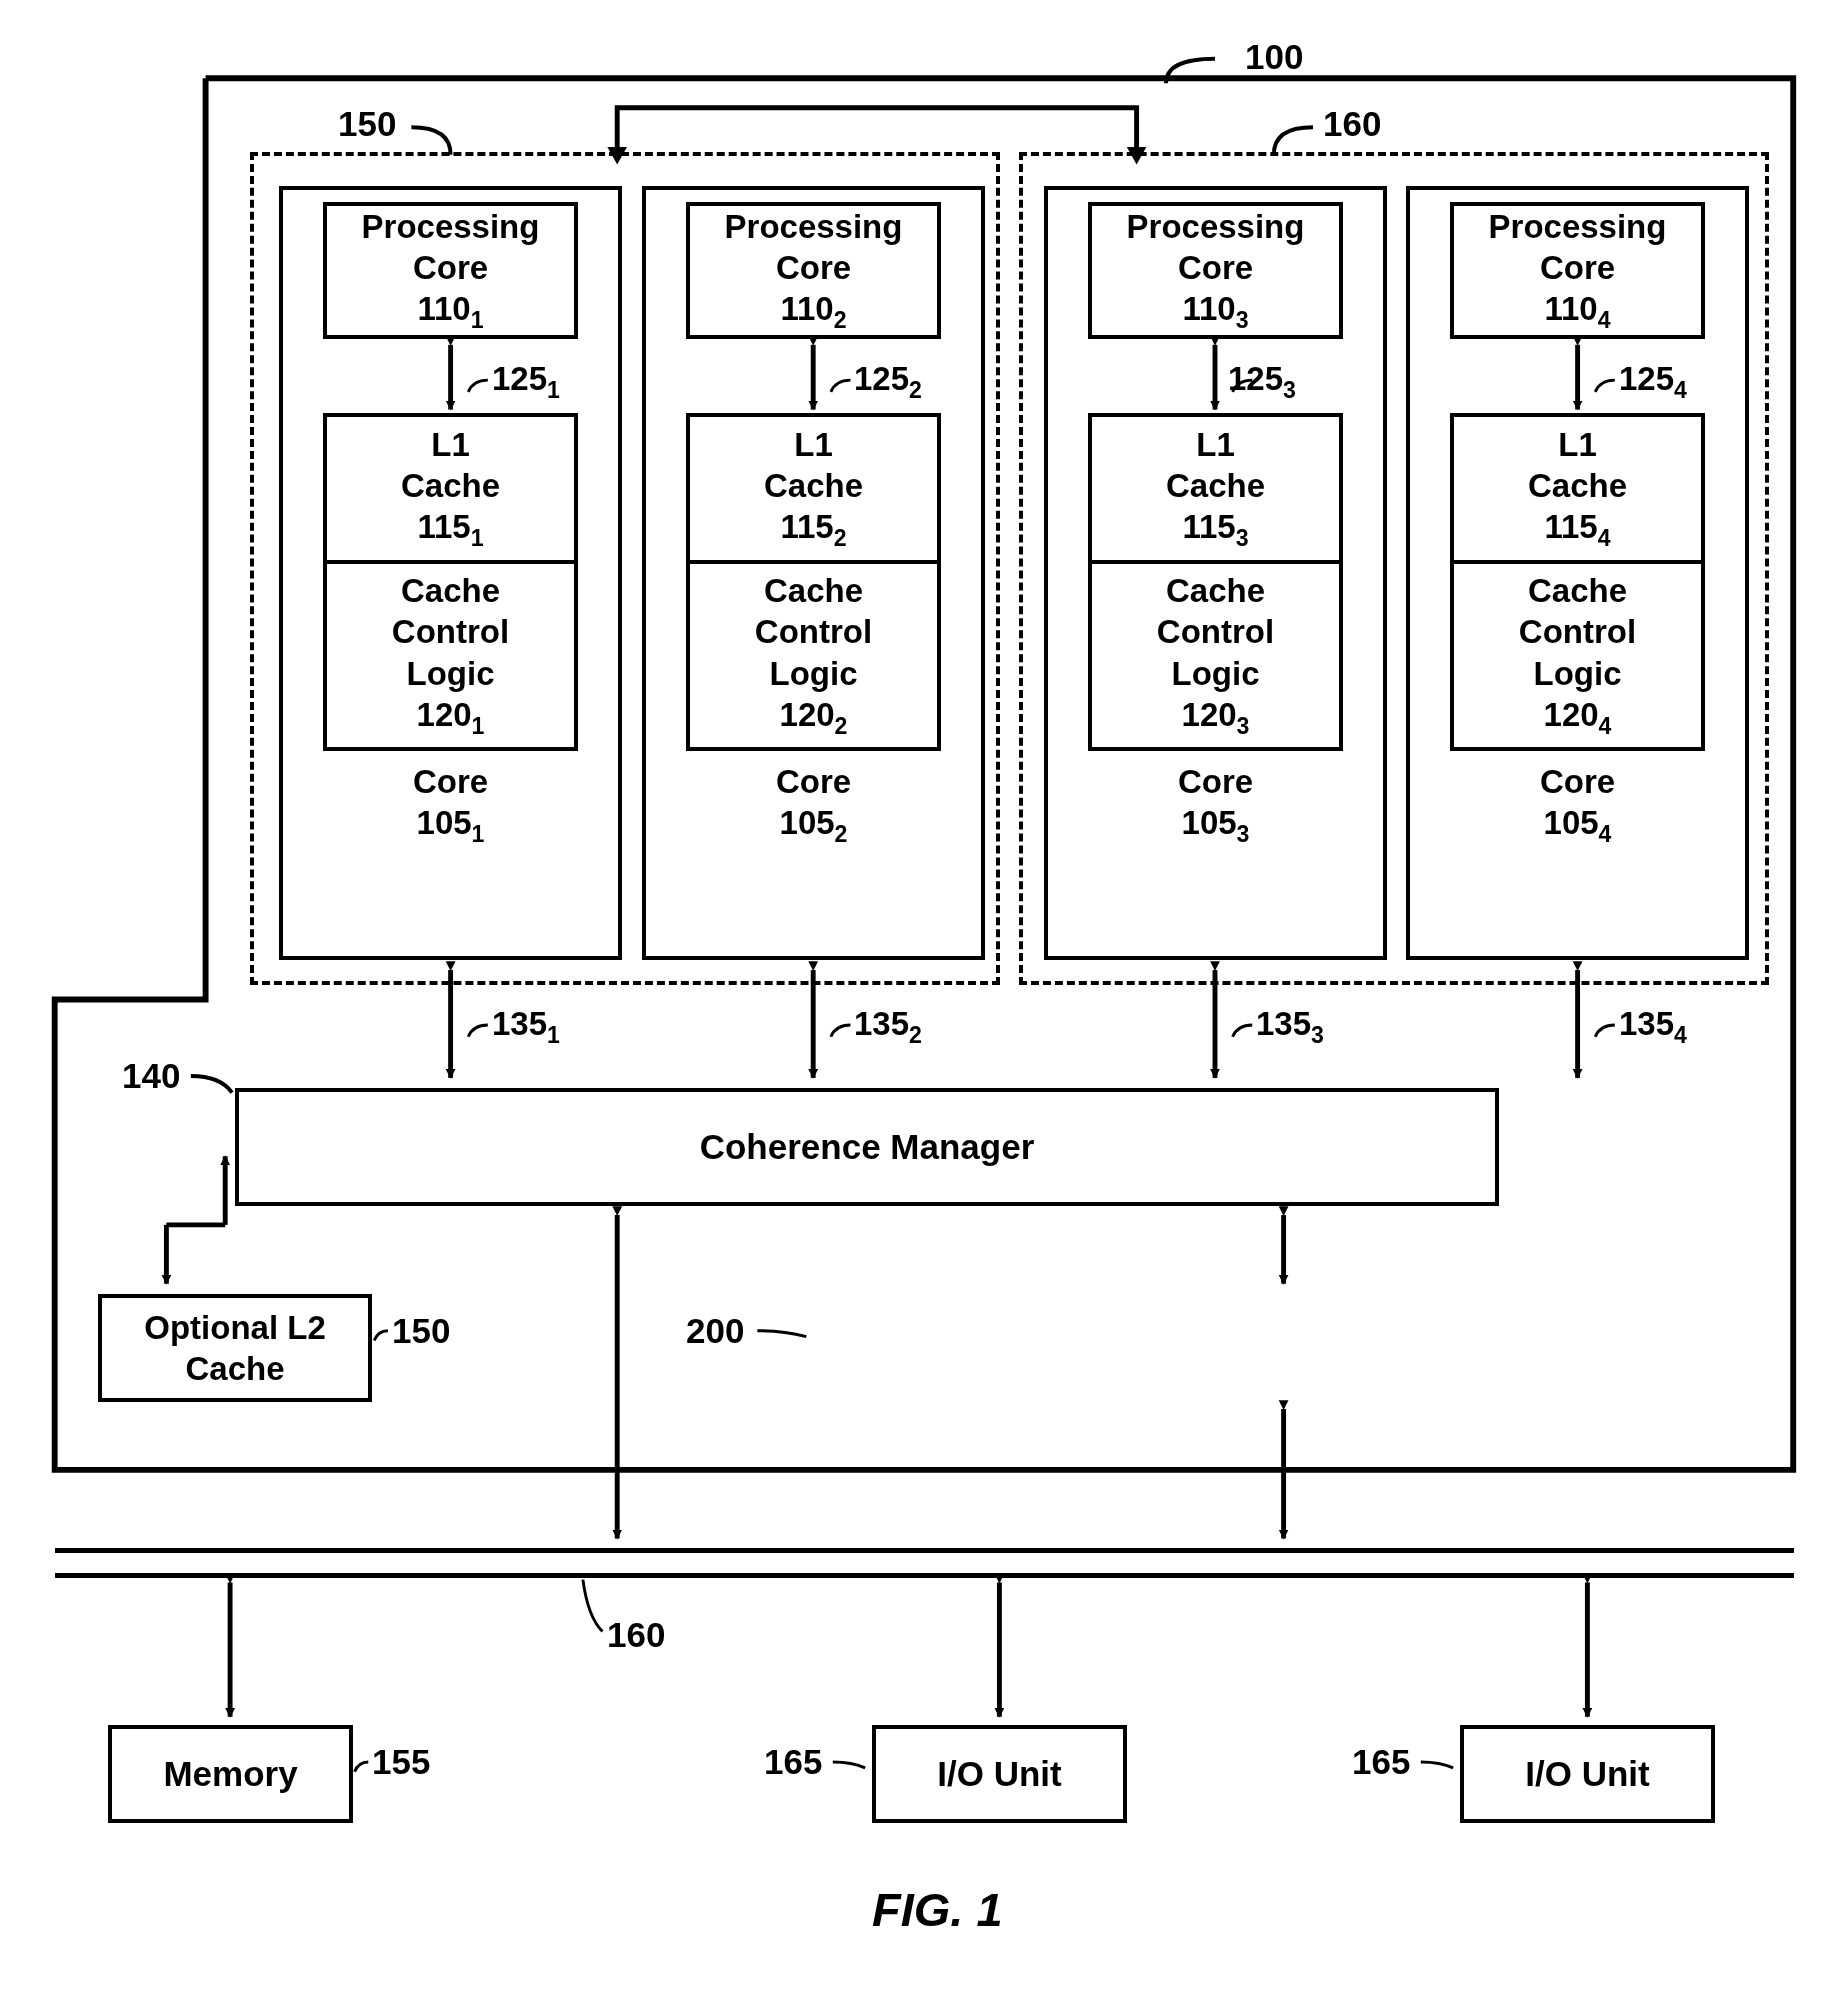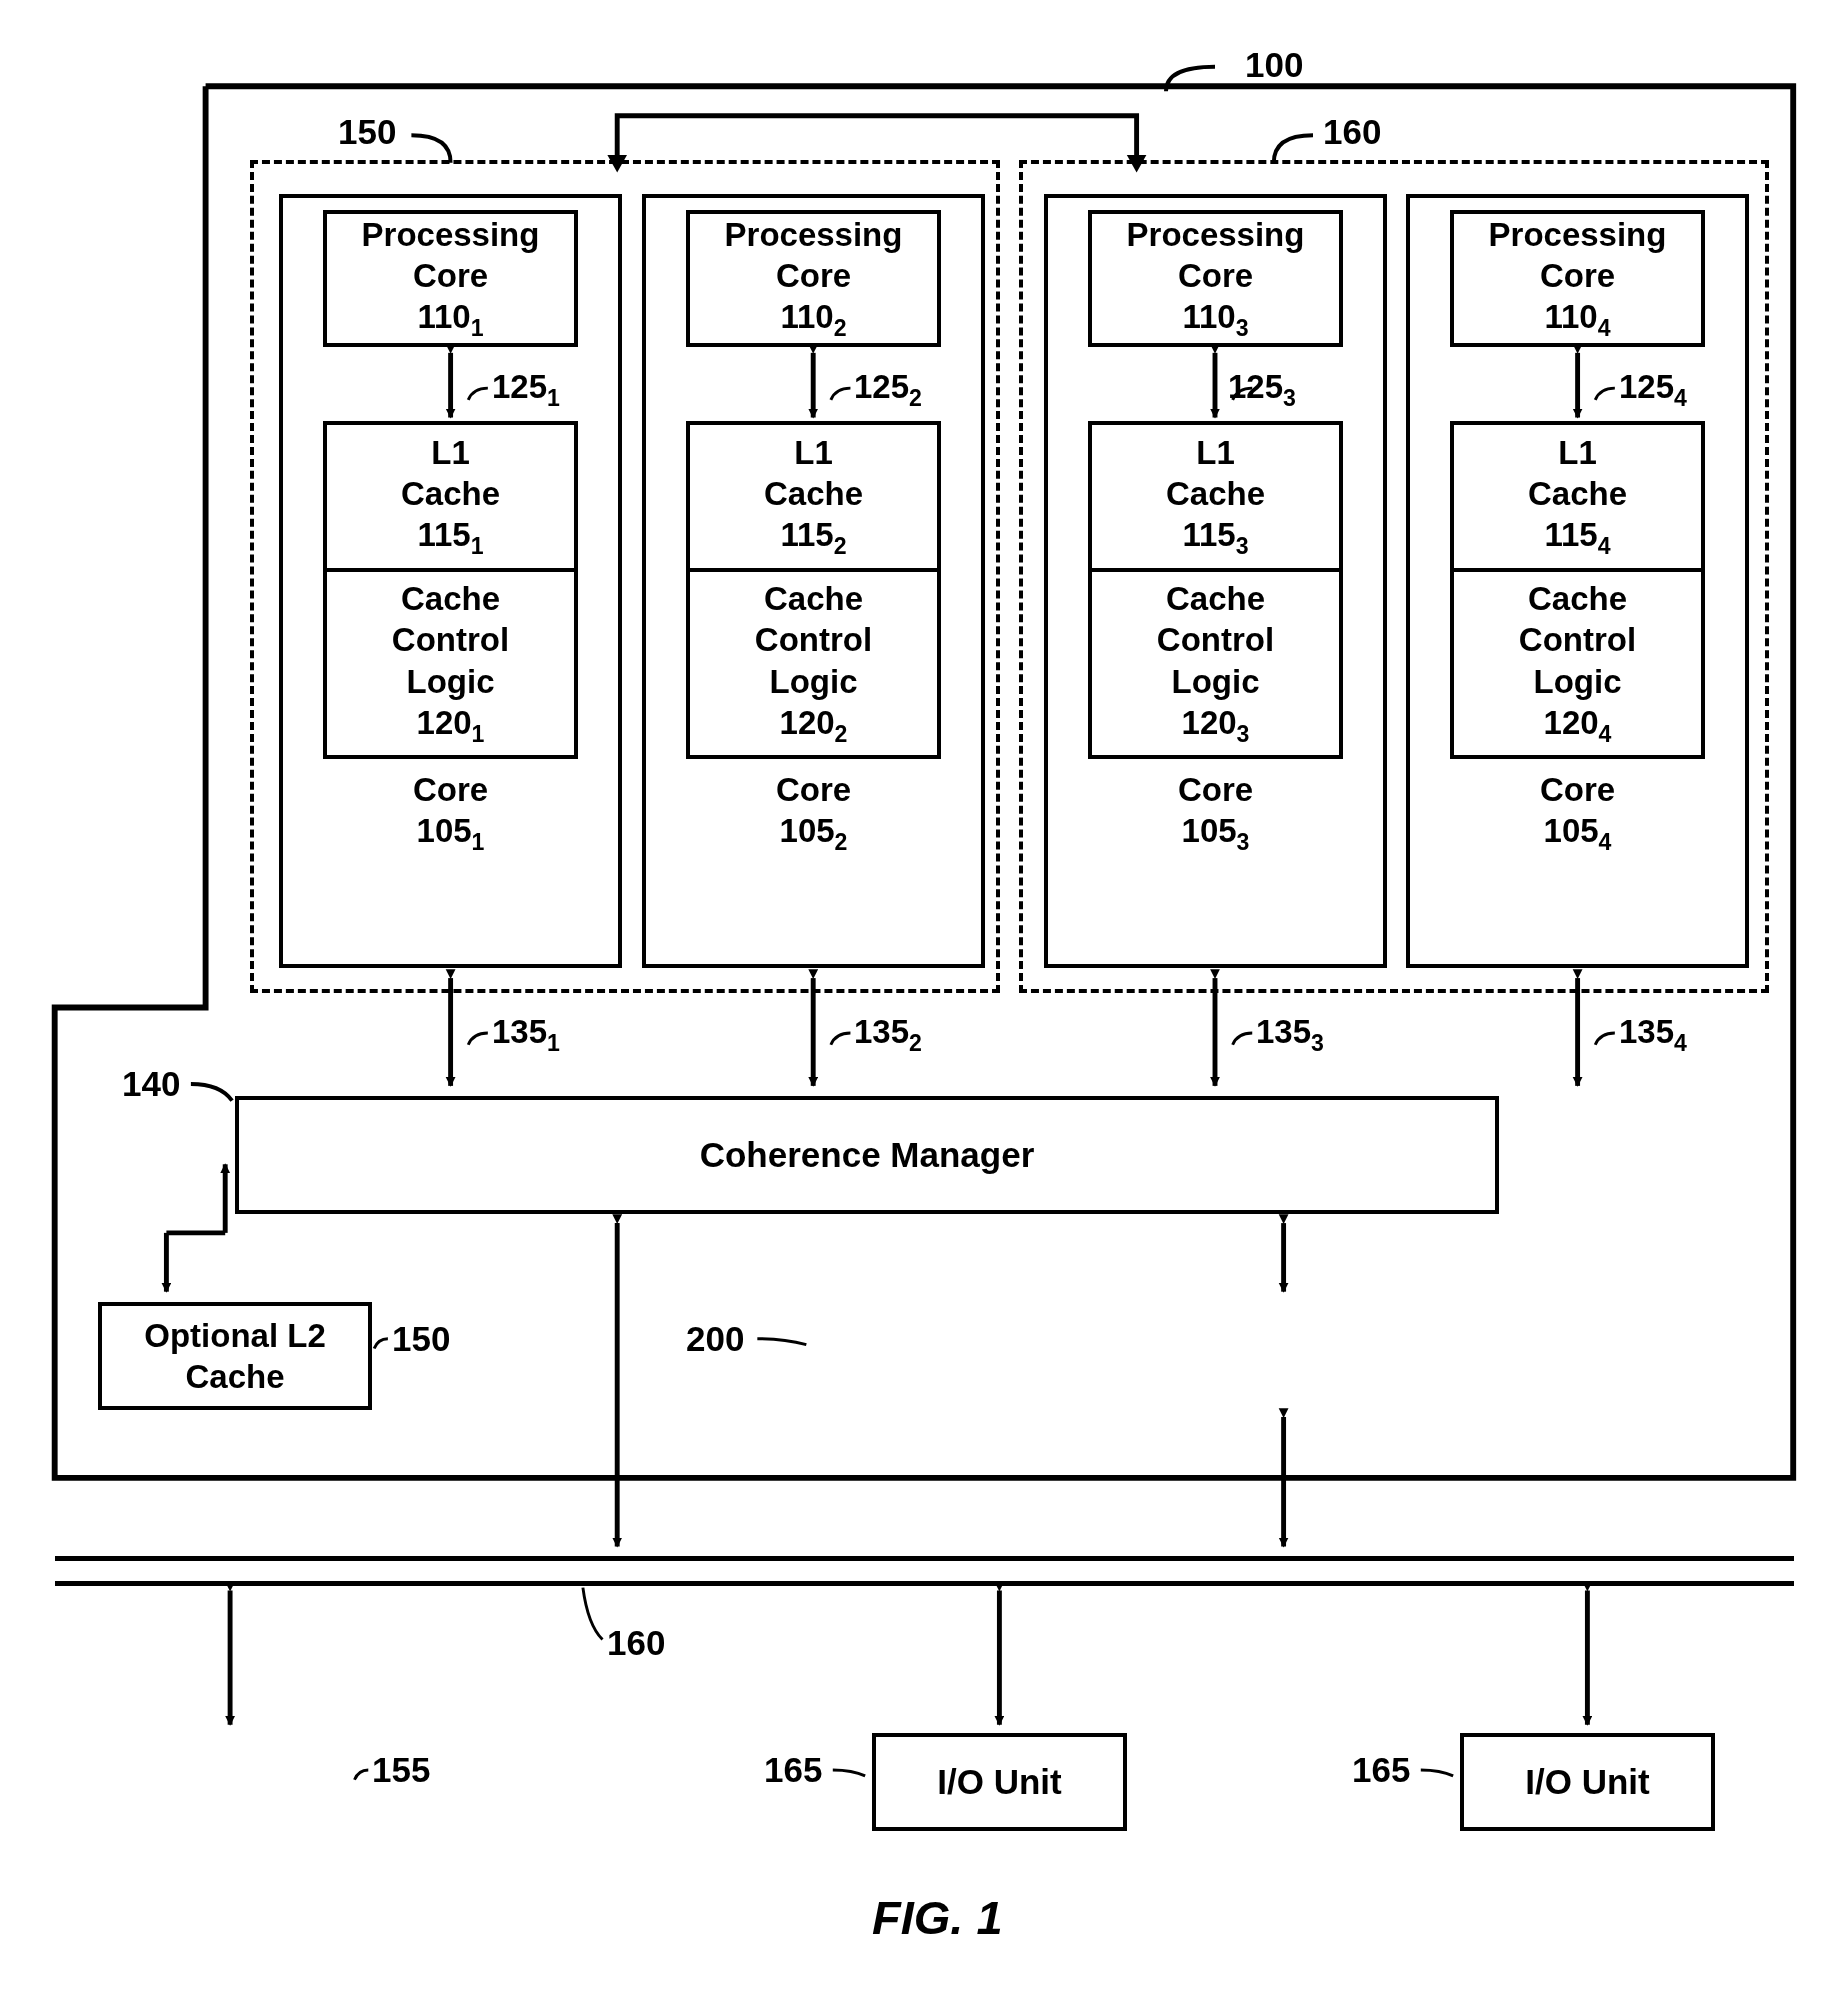--- a/index.html
+++ b/index.html
@@ -8,21 +8,21 @@
     padding: 39px;
     font-family: Arial, Helvetica, sans-serif;
     font-weight: bold;
     background: #fff;
     color: #000;
   }
   .canvas {
     position: relative;
     width: 1764px;
     height: 1919px;
-    margin: 8px auto;
+    margin: 0 auto;
   }
   .box {
     position: absolute;
     border: 4.9px solid #000;
     background: #fff;
     display: flex;
     flex-direction: column;
     align-items: center;
     justify-content: center;
     text-align: center;
@@ -194,20 +194,23 @@
     <span>Cache</span>
   </div>
   <div class="label t36" style="left:353px; top:1274px;">150</div>
 
   <div class="label t36" style="left:647px; top:1274px;">200</div>
 
   <div class="bus" style="left:15.7px; top:1509px; width:1739px;"></div>
   <div class="bus" style="left:15.7px; top:1534px; width:1739px;"></div>
   <div class="label t36" style="left:568px; top:1578px;">160</div>
 
+  <div class="box t36" style="left:69px; top:1686px; width:245px; height:98px;">
+    <span>Memory</span>
+  </div>
   <div class="label t36" style="left:333px; top:1705px;">155</div>
 
   <div class="box t36" style="left:833px; top:1686px; width:255px; height:98px;">
     <span>I/O Unit</span>
   </div>
   <div class="label t36" style="left:725px; top:1705px;">165</div>
 
   <div class="box t36" style="left:1421px; top:1686px; width:255px; height:98px;">
     <span>I/O Unit</span>
   </div>

